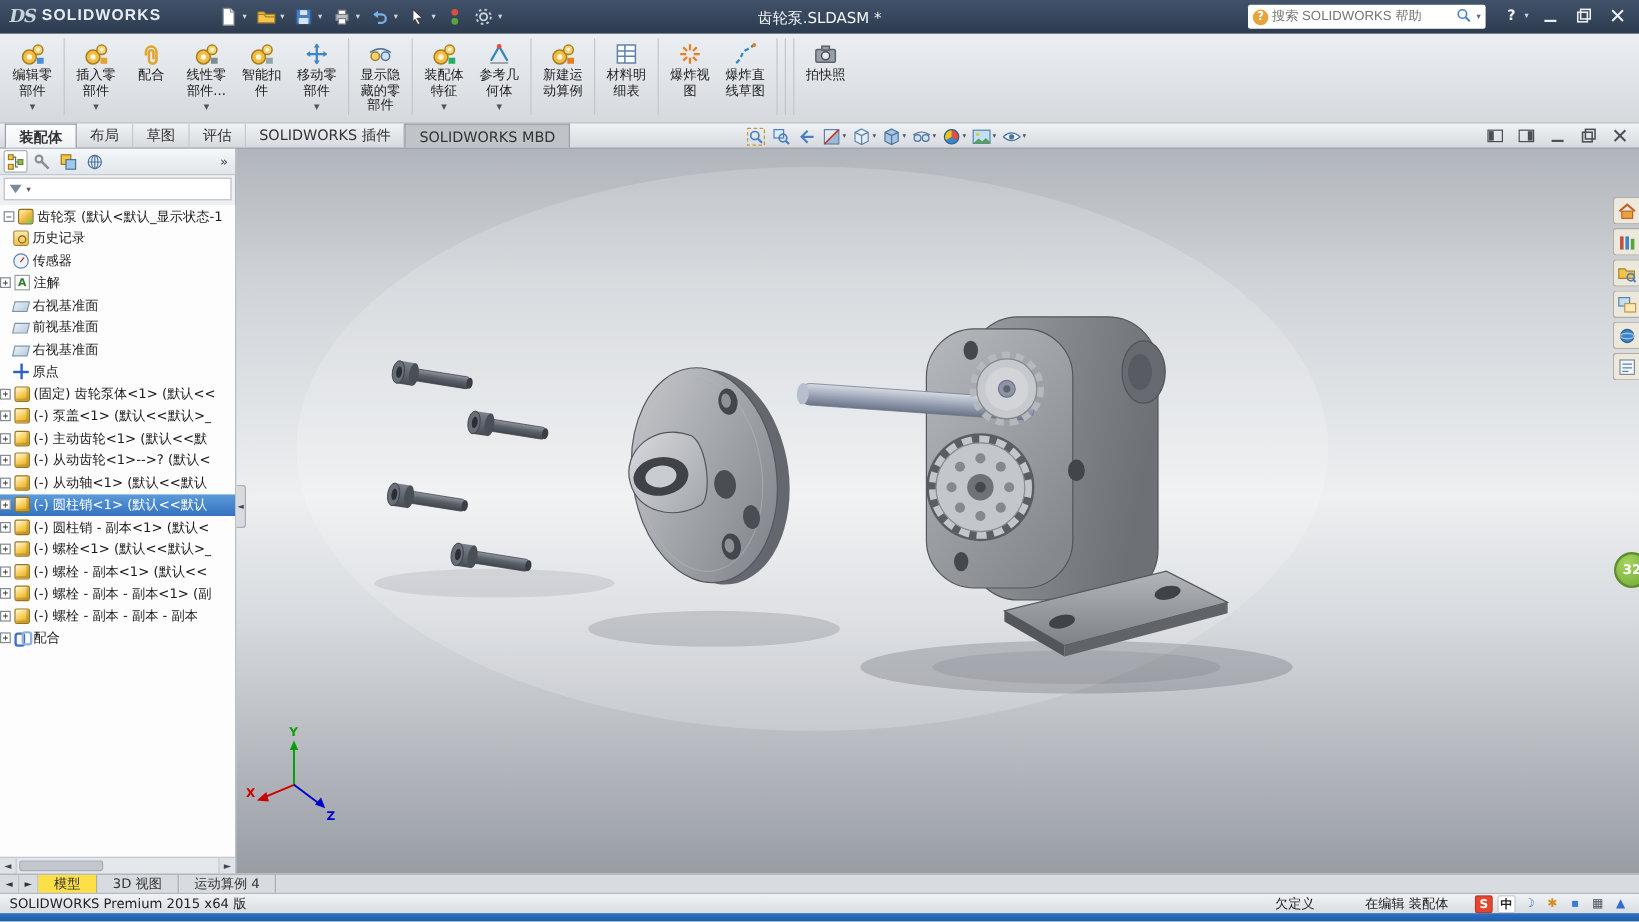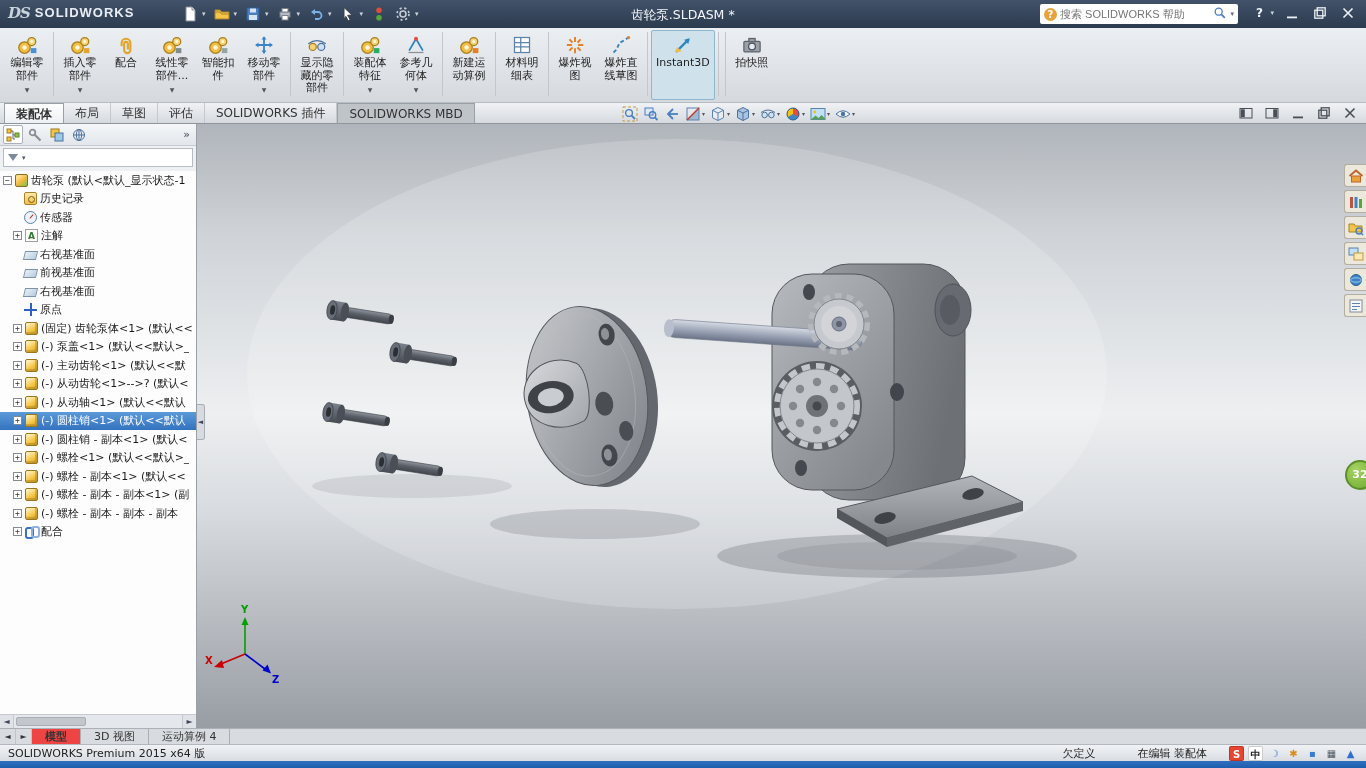--- a/index.html
+++ b/index.html
@@ -57,21 +57,21 @@
     display:flex; align-items:center; gap:2px; padding:0 3px; }
   .ptab { width:20px; height:19px; display:flex; align-items:center; justify-content:center; border:1px solid transparent; border-radius:2px; }
   .ptab.active { background:#fff; border-color:#aab0b8; }
   #pchev { margin-left:auto; font-size:11px; color:#445; padding-right:3px; }
   #filterrow { height:19px; margin:2px 3px; background:#fff; border:1px solid #b7bcc2; display:flex; align-items:center; padding:0 4px; gap:4px; }
   .funnel { width:0; height:0; border-left:5px solid transparent; border-right:5px solid transparent; border-top:7px solid #7d8a99; position:relative; }
   .fcaret { font-size:7px; color:#556; }
   #tree { position:absolute; left:0; right:0; top:47px; bottom:14px; background:#fdfdfe; overflow:hidden; }
   .trow { height:18.5px; display:flex; align-items:center; font-size:11px; color:#1a1a1a; white-space:nowrap; }
   .trow.ind0 { padding-left:3px; }
-  .trow.ind1 { padding-left:13px; }
+  .trow.ind1 { }
   .trow.selected { background:linear-gradient(#5b9bd9,#3372be); color:#fff; }
   .tbox { width:9px; height:9px; border:1px solid #848a93; background:#fff; color:#333;
     font:8px/7px "DejaVu Sans Mono",monospace; text-align:center; margin-right:3px; flex:none; }
   .tspace { width:11px; flex:none; }
   .tlabel { overflow:hidden; }
   .ti { position:relative; width:13px; height:13px; flex:none; margin-right:3px; display:inline-block; }
   .ti-assembly { background:linear-gradient(140deg,#ffe08a 20%,#f0b73c 55%,#8bc34a 90%); border:1px solid #8a6d1f; border-radius:2px; }
   .ti-history { background:linear-gradient(#ffe9a8,#f2c14e); border:1px solid #a8832a; border-radius:2px; }
   .ti-history::after { content:""; position:absolute; left:3px; top:3px; width:5px; height:5px; border:1px solid #7a5c12; border-radius:50%; }
   .ti-sensors { background:#eef3f9; border:1px solid #5d82ab; border-radius:50%; }
@@ -102,21 +102,21 @@
     border-radius:3px 0 0 3px; display:flex; align-items:center; justify-content:center; }
   #badge { position:absolute; right:-9px; top:336px; width:30px; height:30px; border-radius:50%;
     background:radial-gradient(circle at 35% 30%,#a5d35f,#6faa33); border:2px solid #5a8f2a;
     color:#fff; font:bold 11px/26px "DejaVu Sans",sans-serif; text-align:center; z-index:6; }
 
   
   #modeltabs { position:absolute; left:0; right:0; bottom:24px; height:16px; background:#d8dbdf;
     border-top:1px solid #aab0b6; display:flex; align-items:stretch; font-size:11px; }
   .mnav { width:16px; text-align:center; font-size:8px; line-height:15px; color:#333; border-right:1px solid #bfc4c9; }
   .mtab { padding:0 13px; line-height:15px; color:#333; border-right:1px solid #aab0b6; white-space:nowrap; }
-  .mtab.active { background:#ef4444; font-weight:bold; }
+  .mtab.active { background:#fde047; font-weight:normal; }
   #statusbar { position:absolute; left:0; right:0; bottom:7px; height:17px;
     background:linear-gradient(#f0f2f5,#d9dde2); border-top:1px solid #b3b8bf;
     display:flex; align-items:flex-end; padding:0 8px; font-size:11px; color:#222; }
   #sb-state { margin-left:auto; margin-right:42px; }
   #sb-mode { margin-right:22px; }
   #tray { display:flex; align-items:center; gap:4px; }
   .tico { min-width:15px; height:15px; border-radius:2px; text-align:center; font:bold 10px/15px "DejaVu Sans",sans-serif; padding:0 1px; }
   #taskbar-sliver { position:absolute; left:0; right:0; bottom:0; height:7px; background:linear-gradient(#2f6fbe,#1c5eae); }
 </style>
 </head>
@@ -349,28 +349,20 @@
       </div>
       <div class="rbtn">
         <div class="ricon"><svg width="20" height="20" viewBox="0 0 16 16" aria-hidden="true">
             <path d="M2 14C6.5 10.5 5 6.5 9 5.2L14 2" fill="none" stroke="#2e86c1" stroke-width="1.5" stroke-dasharray="3 2"></path>
             <circle cx="14" cy="2" r="1.3" fill="#e67e22"></circle>
           </svg></div>
         <div class="rlabel">爆炸直
 线草图</div>
       </div>
       <div class="rsep"></div>
-      <div class="rbtn active">
-        <div class="ricon"><svg width="20" height="20" viewBox="0 0 16 16" aria-hidden="true">
-            <path d="M2.5 13.5L12.5 3.5" stroke="#2e86c1" stroke-width="1.8"></path>
-            <path d="M13.5 2.5l-4.6 1.3 3.3 3.3z" fill="#2e86c1"></path>
-            <path d="M2 14l1.2-4.4L7 13z" fill="#f2bd43"></path>
-          </svg></div>
-        <div class="rlabel">Instant3D</div>
-      </div>
       <div class="rsep"></div>
       <div class="rsep"></div>
       <div class="rbtn">
         <div class="ricon"><svg width="20" height="20" viewBox="0 0 16 16" aria-hidden="true">
             <rect x="1.5" y="5" width="13" height="8.5" rx="1" fill="#9aa0a8" stroke="#5d636b"></rect>
             <circle cx="8" cy="9.2" r="2.7" fill="#e8ecf0" stroke="#4a505a"></circle>
             <rect x="5.5" y="2.8" width="5" height="2.6" fill="#9aa0a8" stroke="#5d636b"></rect>
           </svg></div>
         <div class="rlabel">拍快照</div>
       </div>

